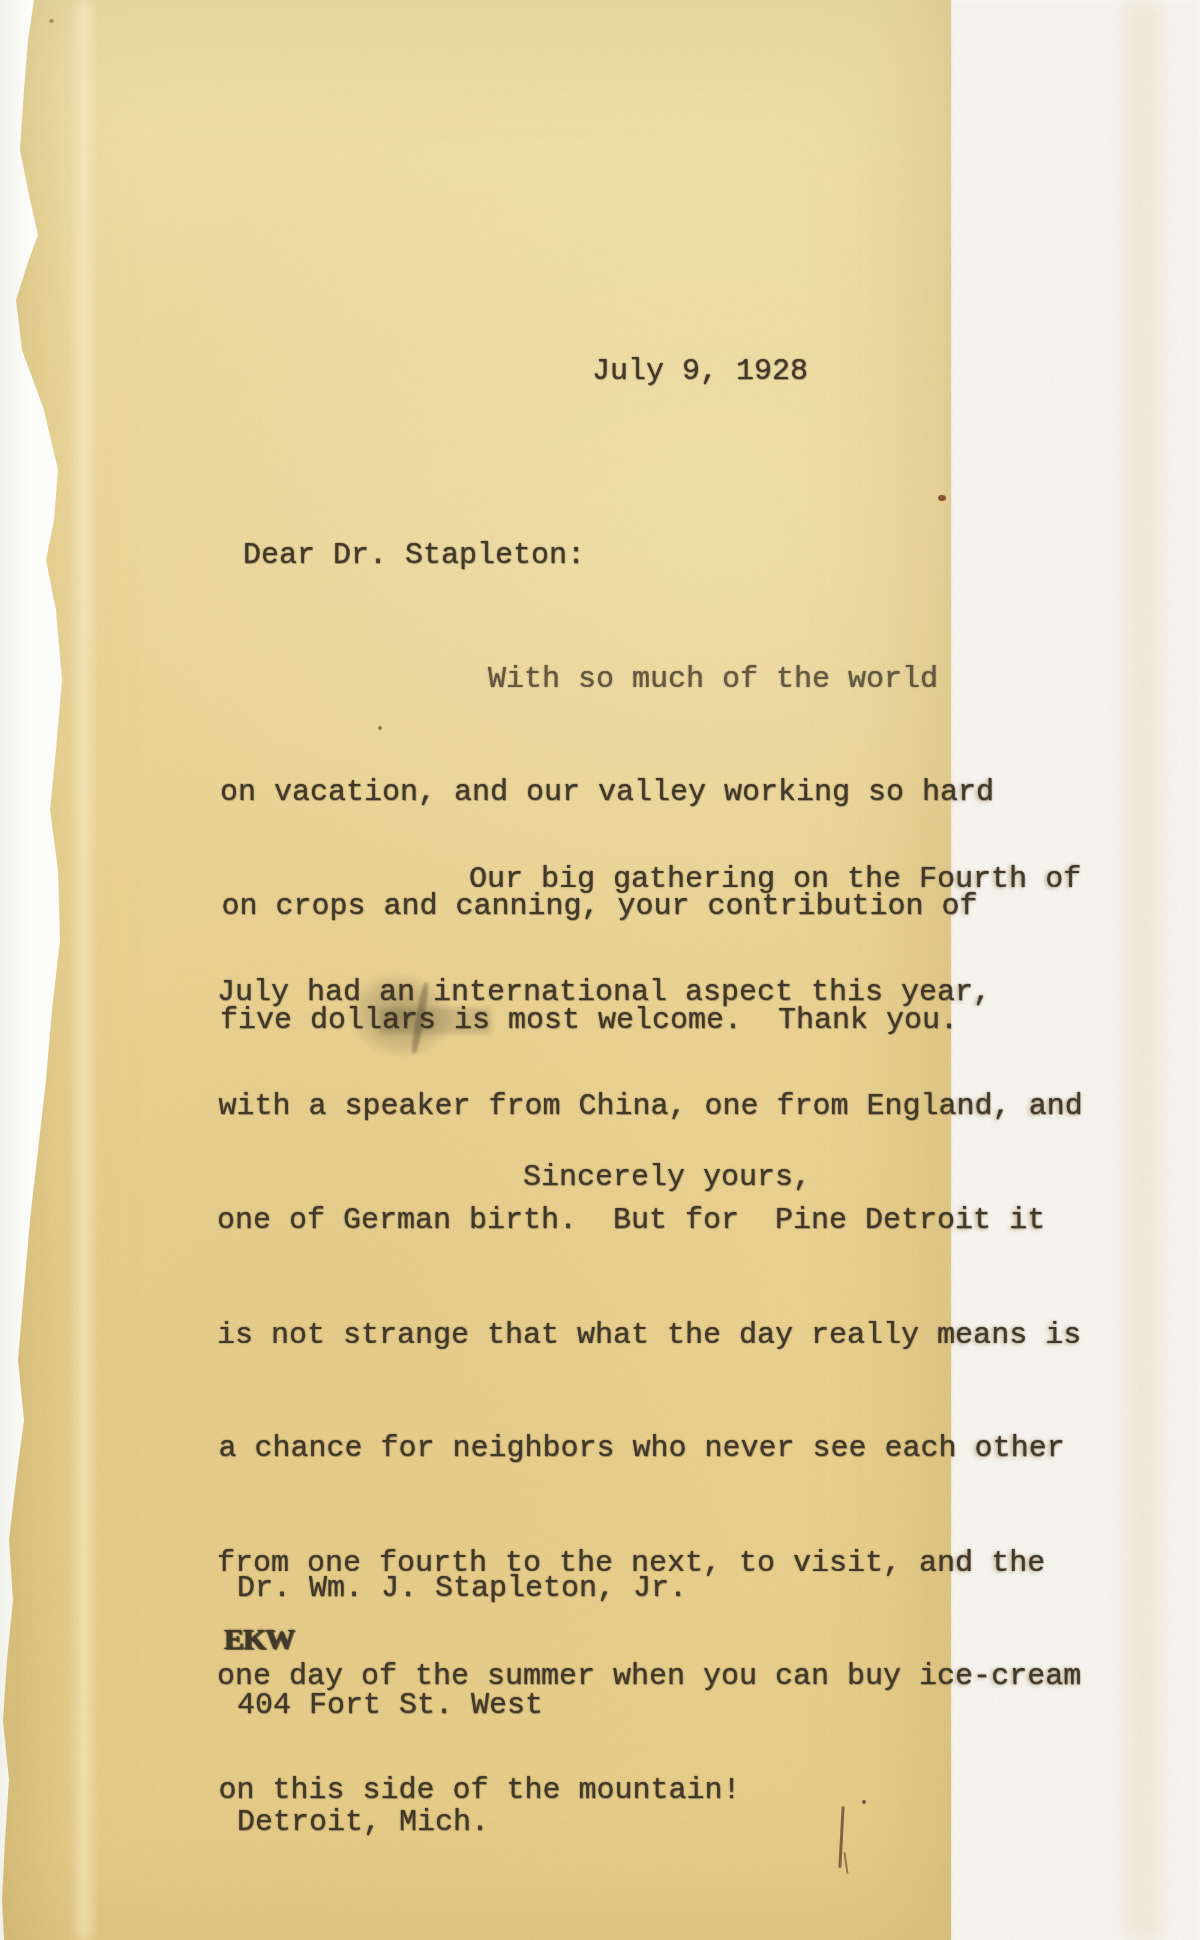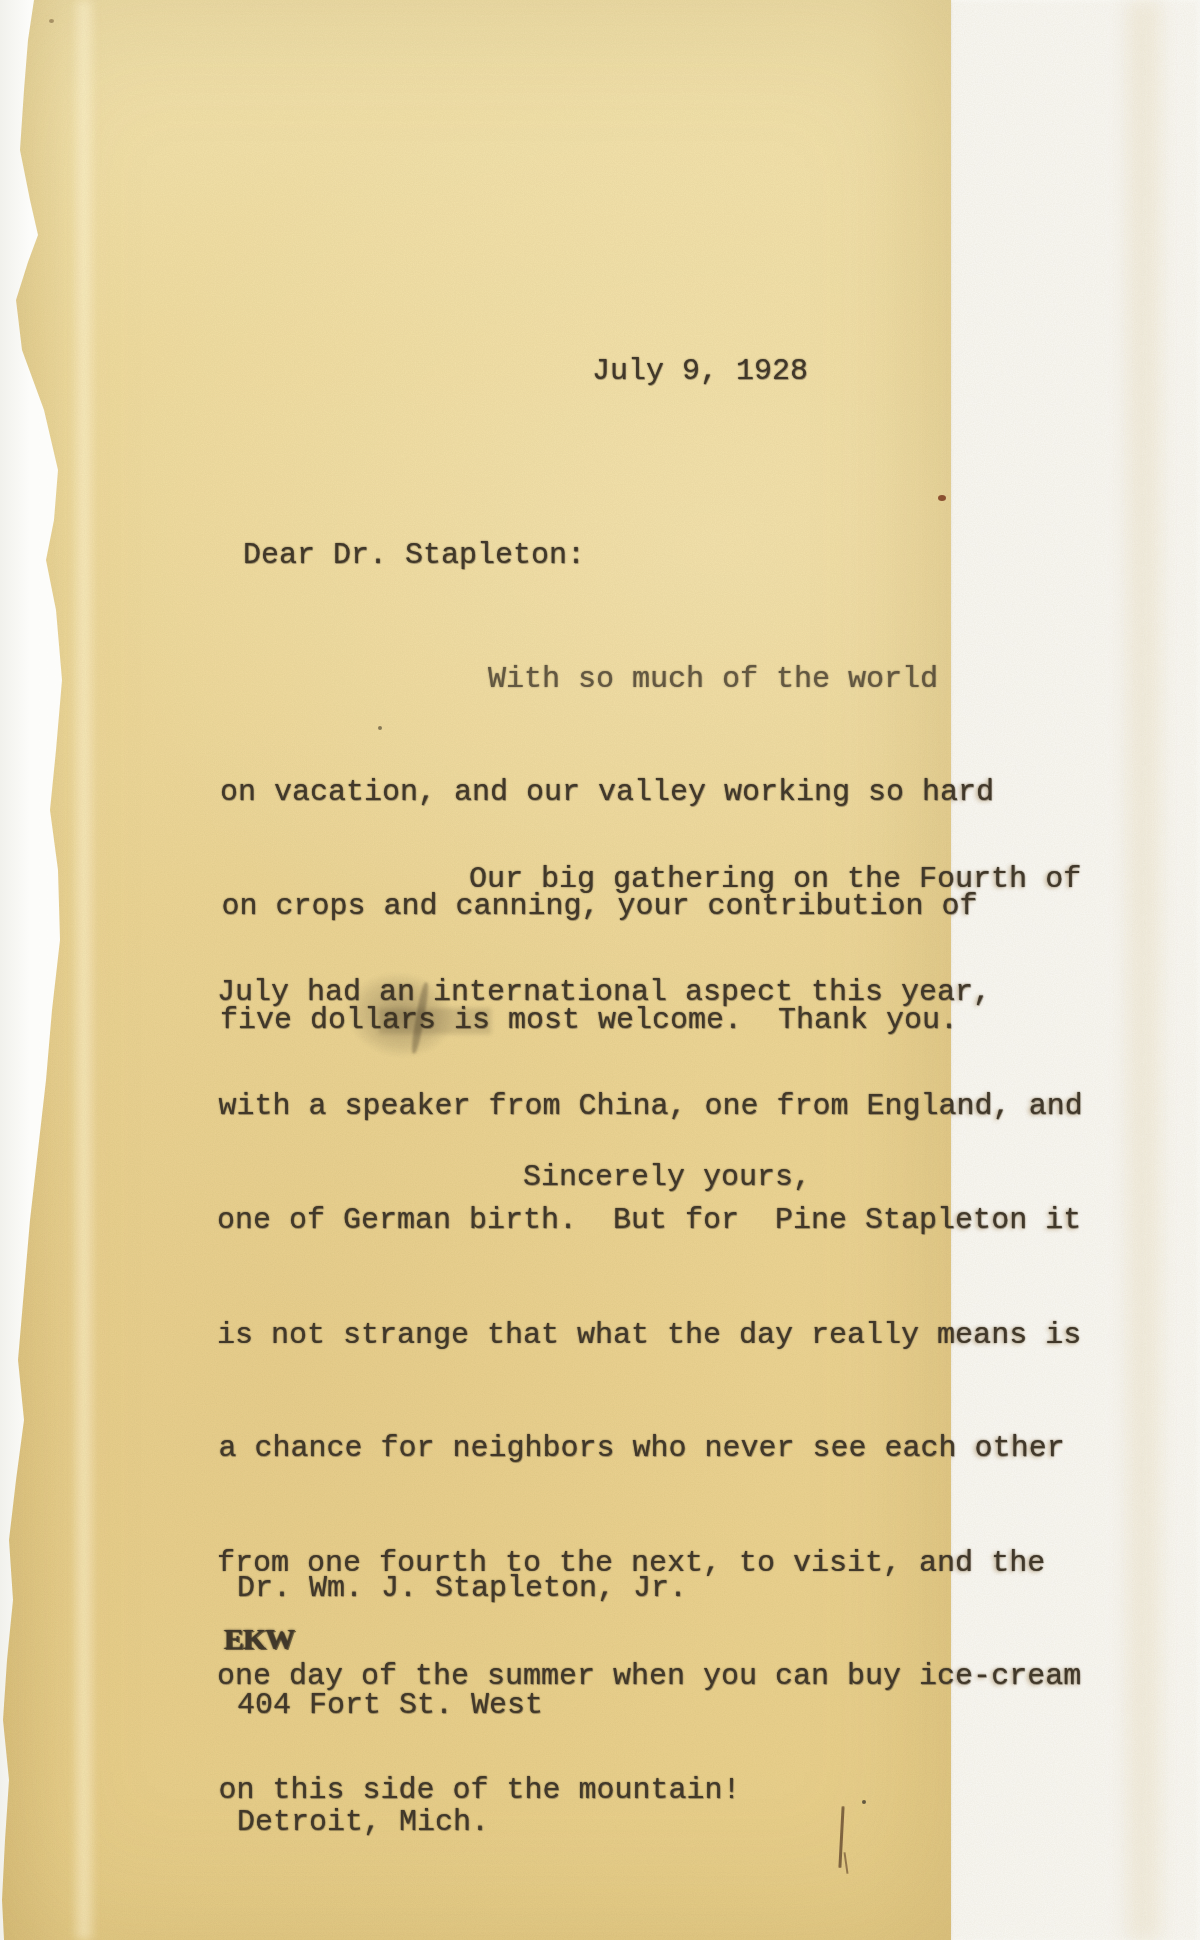--- a/index.html
+++ b/index.html
@@ -110,21 +110,21 @@
       <div class="tline">With so much of the world</div>
       <div class="tline">on vacation, and our valley working so hard</div>
       <div class="tline">on crops and canning, your contribution of</div>
       <div class="tline">five dollars is most welcome.  Thank you.</div>
     </div>
 
     <div class="typed para para2">
       <div class="tline">Our big gathering on the Fourth of</div>
       <div class="tline">July had an international aspect this year,</div>
       <div class="tline">with a speaker from China, one from England, and</div>
-      <div class="tline">one of German birth.  But for  Pine Stapleton it</div>
+      <div class="tline">one of German birth.  But for  Pine Detroit it</div>
       <div class="tline">is not strange that what the day really means is</div>
       <div class="tline">a chance for neighbors who never see each other</div>
       <div class="tline">from one fourth to the next, to visit, and the</div>
       <div class="tline">one day of the summer when you can buy ice-cream</div>
       <div class="tline">on this side of the mountain!</div>
     </div>
 
     <div class="typed closing">Sincerely yours,</div>
 
     <div class="typed address">

